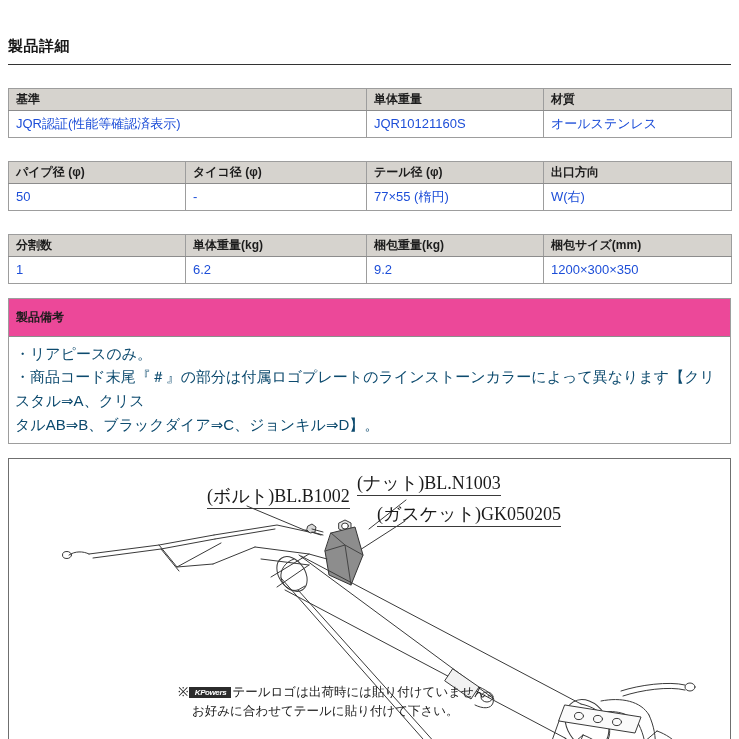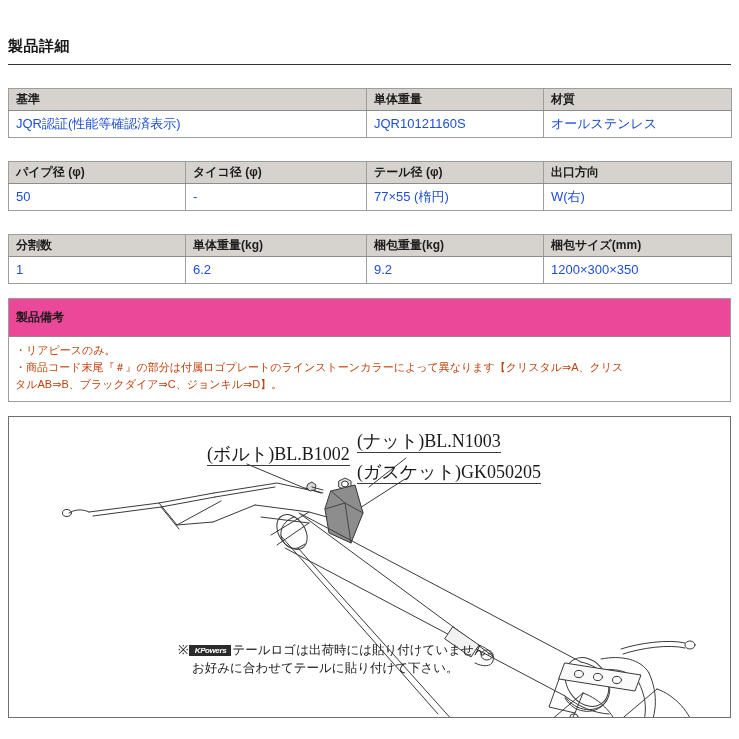--- a/index.html
+++ b/index.html
@@ -84,23 +84,23 @@
     height: 21px;
     line-height: 21px;
     padding: 8px 7px;
     font-size: 12px;
     font-weight: bold;
     color: #1c1c1c;
   }
   .remarks-body {
     background: #ffffff;
     padding: 5px 6px 7px 6px;
-    font-size: 11px;
+    font-size: 15px;
     line-height: 1.58;
-    color: #c2410c;
+    color: #0c4a6e;
   }
   .remarks-body p {
     margin: 0;
   }
 
   
   .diagram-panel {
     position: relative;
     width: 723px;
     height: 302px;
@@ -123,21 +123,21 @@
     font-family: "Liberation Serif", "DejaVu Serif", serif;
     font-size: 18px;
     color: #1a1a1a;
     white-space: nowrap;
     border-bottom: 1px solid #3a3a3a;
     padding-bottom: 1px;
     line-height: 1.15;
   }
   #callout-bolt    { left: 198px; top: 27px; }
   #callout-nut     { left: 348px; top: 14px; }
-  #callout-gasket  { left: 348px; top: 45px; }
+  #callout-gasket  { left: 368px; top: 45px; }
 
   .footnote {
     position: absolute;
     left: 169px;
     top: 224px;
     font-family: "Liberation Serif", "DejaVu Serif", serif;
     font-size: 12.5px;
     line-height: 1.5;
     color: #1a1a1a;
     white-space: nowrap;

